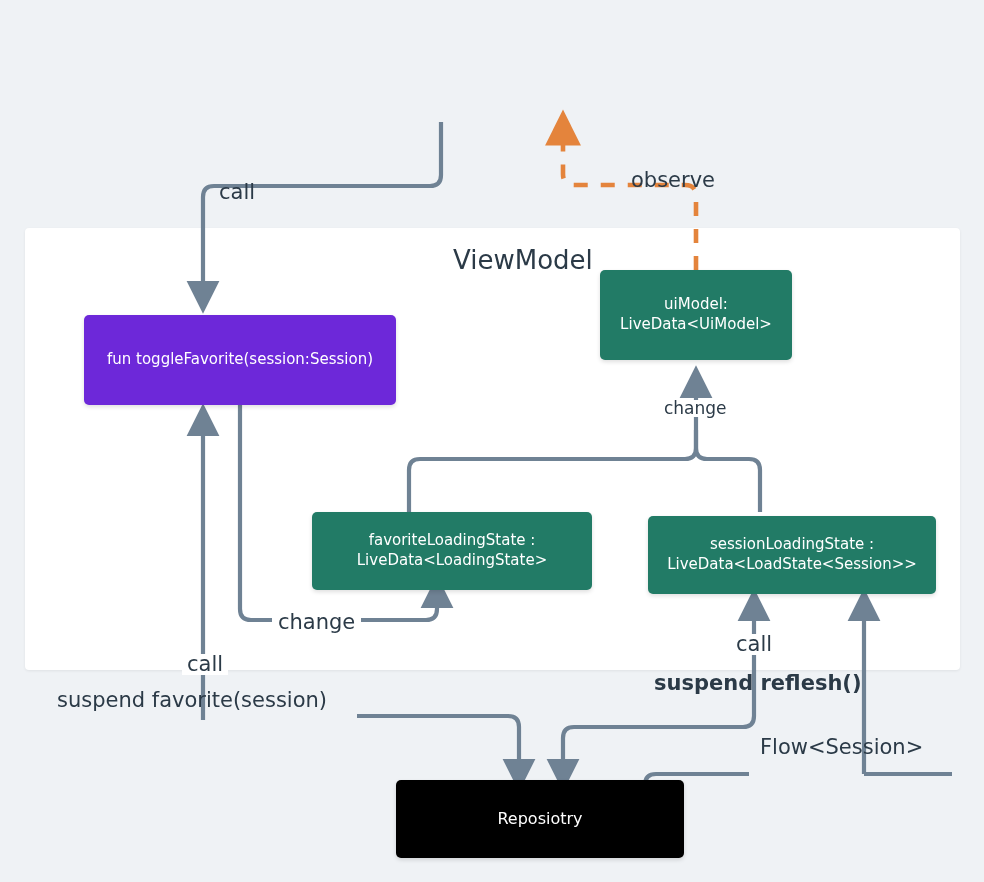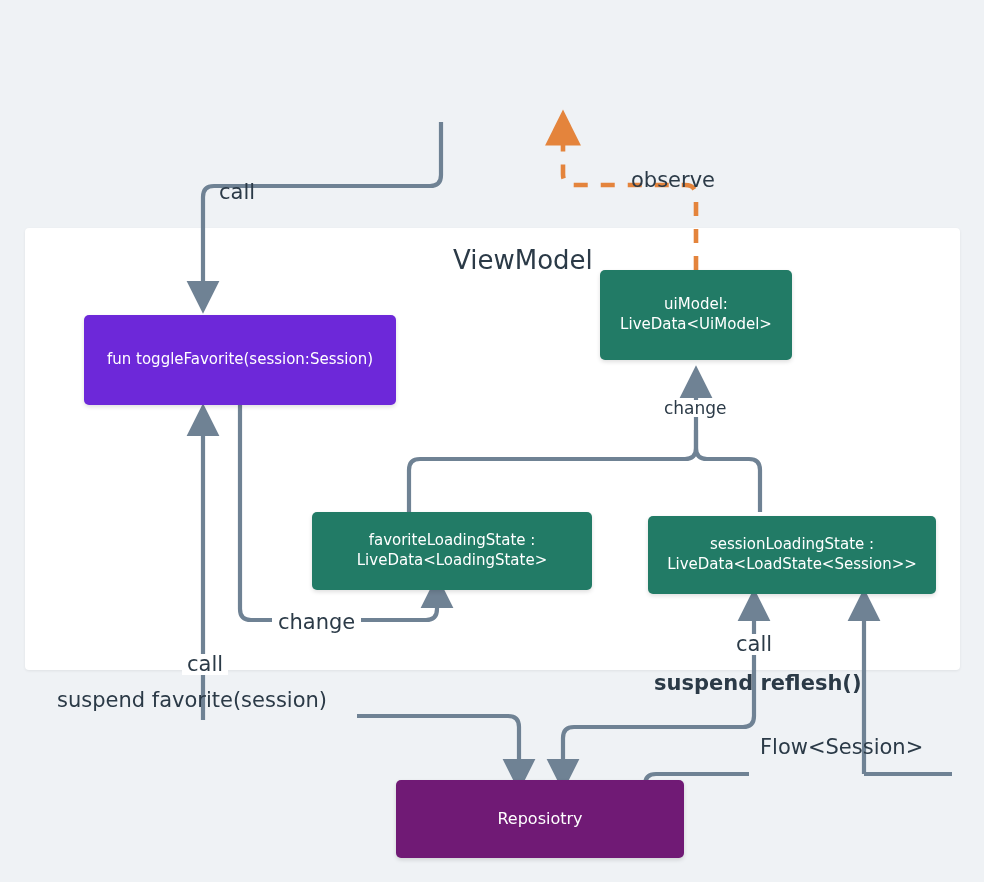--- a/index.html
+++ b/index.html
@@ -48,21 +48,21 @@
   }
   .node-fun {
     background: #6d28d9;
     font-size: 15px;
   }
   .node-live {
     background: #227b66;
     font-size: 15px;
   }
   .node-repo {
-    background: #701a75;
+    background: #000000;
     font-size: 16px;
   }
   .node-live .lines,
   .node-fun .lines,
   .node-fragment .lines,
   .node-repo .lines {
     white-space: pre-line;
   }
   .edge-label {
     position: absolute;

